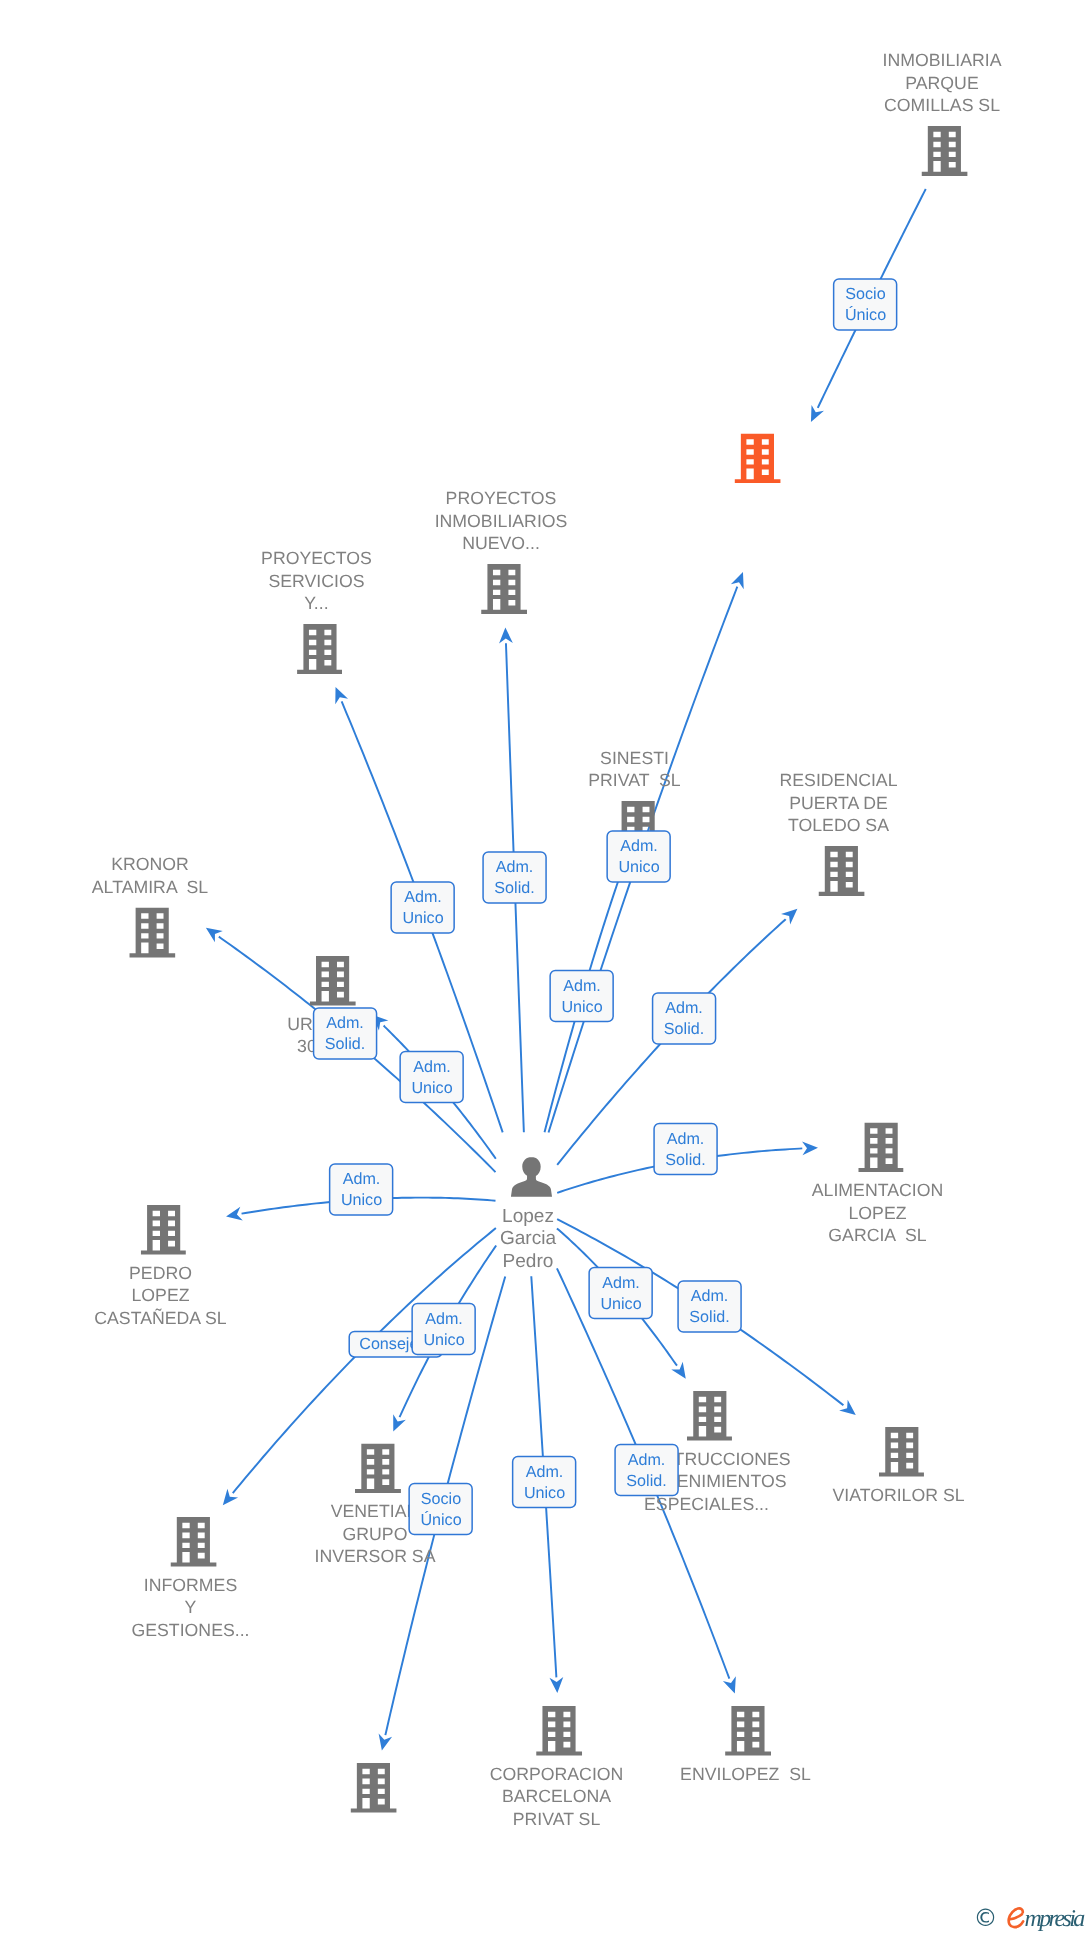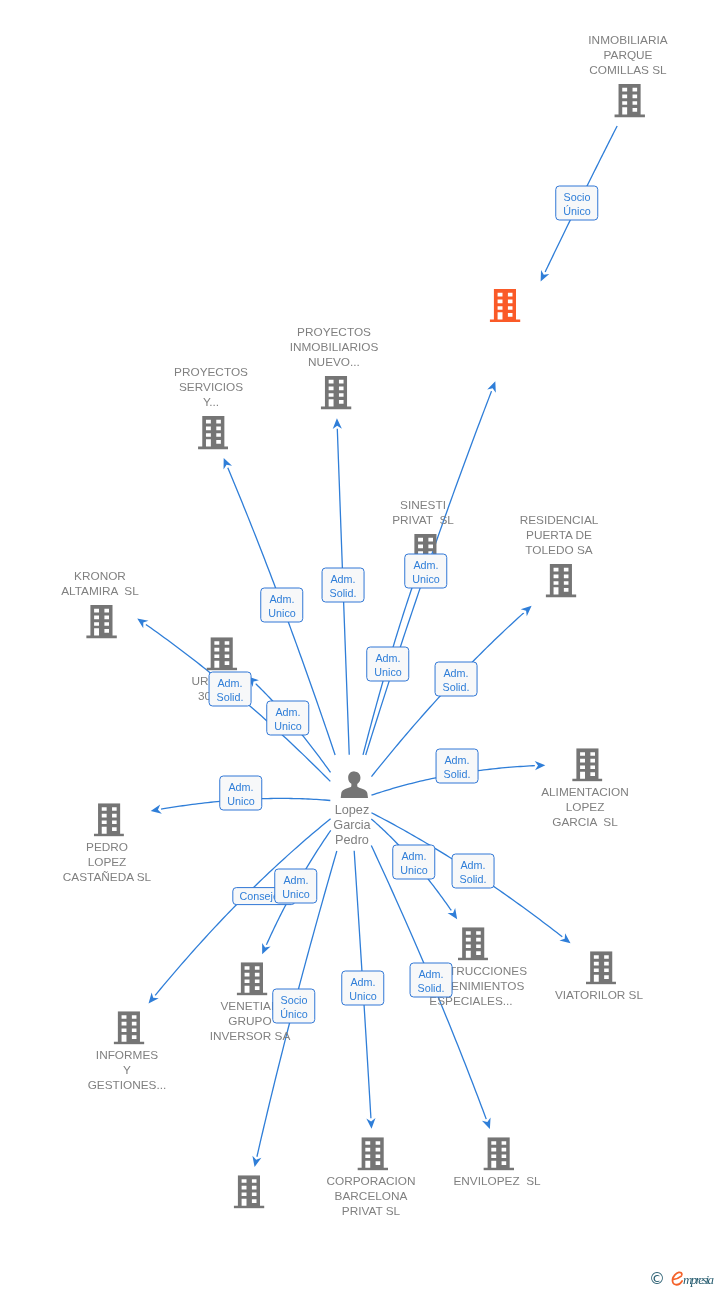--- a/index.html
+++ b/index.html
@@ -14,21 +14,21 @@
   .node-label.person{color:#808080;font-size:12.7px;}
   .elabel{position:absolute;transform:translate(-50%,-50%);
     border:1.2px solid #3077d6;border-radius:4px;background:#f7f8f9;
     color:#2f7ed8;font-size:10.75px;line-height:14.2px;text-align:center;
     box-sizing:border-box;padding:3.2px 7px 1.4px;white-space:nowrap;}
   .elabel.one-line{padding:0.8px 6.2px;margin-left:26px;}
   .elabel span{display:block;}
   .logo{position:absolute;display:flex;align-items:baseline;}
   .logo-c{color:#2a5f72;font-size:16px;font-family:"DejaVu Sans",sans-serif;margin-right:6px;line-height:1;}
   .logo-e{display:inline-block;width:14px;height:16px;margin-right:-2px;position:relative;top:3px;}
-  .logo-rest{color:#2a5f72;font-family:"Liberation Serif",serif;font-style:italic;font-size:13px;font-weight:normal;letter-spacing:-1.75px;line-height:1;}
+  .logo-rest{color:#2a5f72;font-family:"Liberation Serif",serif;font-style:italic;font-size:16px;font-weight:normal;letter-spacing:-1.75px;line-height:1;}
 </style>
 </head>
 <body>
 
 <div id="stage">
   <svg id="edge-layer" viewBox="0 0 728 1290">
       <g>
         <path d="M617.18,125.96L616.02,128.24L614.85,130.53L613.69,132.83L612.51,135.14L611.34,137.46L610.16,139.79L608.97,142.13L607.78,144.48L606.59,146.85L605.40,149.22L604.20,151.60L602.99,154.00L601.79,156.40L600.57,158.82L599.36,161.24L598.14,163.68L596.92,166.13L595.69,168.59L594.46,171.05L593.22,173.53L591.99,176.02L590.74,178.52L589.50,181.03L588.25,183.56L586.99,186.09L585.73,188.63L584.47,191.18L583.21,193.75L581.94,196.32L580.66,198.91L579.38,201.50L578.10,204.11L576.82,206.73L575.53,209.35L574.23,211.99L572.94,214.64L571.63,217.30L570.33,219.97L569.02,222.65L567.71,225.34L566.39,228.04L565.07,230.75L563.75,233.48L562.42,236.21L561.08,238.95L559.75,241.71L558.41,244.47L557.06,247.25L555.72,250.03L554.36,252.83L553.01,255.64L551.65,258.46L550.28,261.29L548.92,264.12L547.54,266.97L546.17,269.83L545.17,271.91" fill="none" stroke="#2f7ed8" stroke-width="1.3"></path>
         <polygon points="540.63,281.38 541.02,269.92 543.81,274.75 549.31,273.90" fill="#2f7ed8"></polygon>
       </g>

